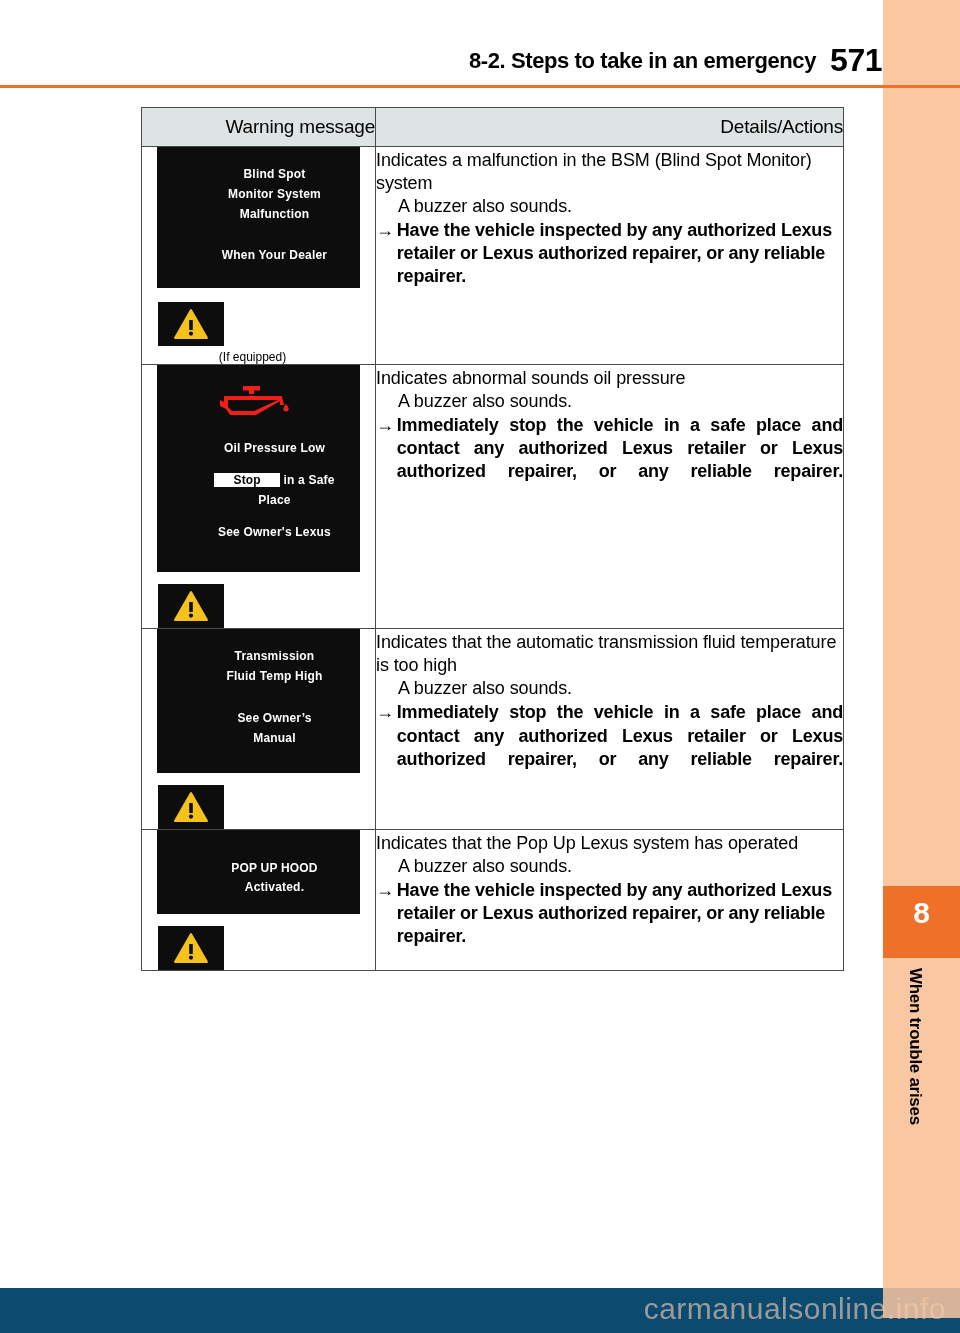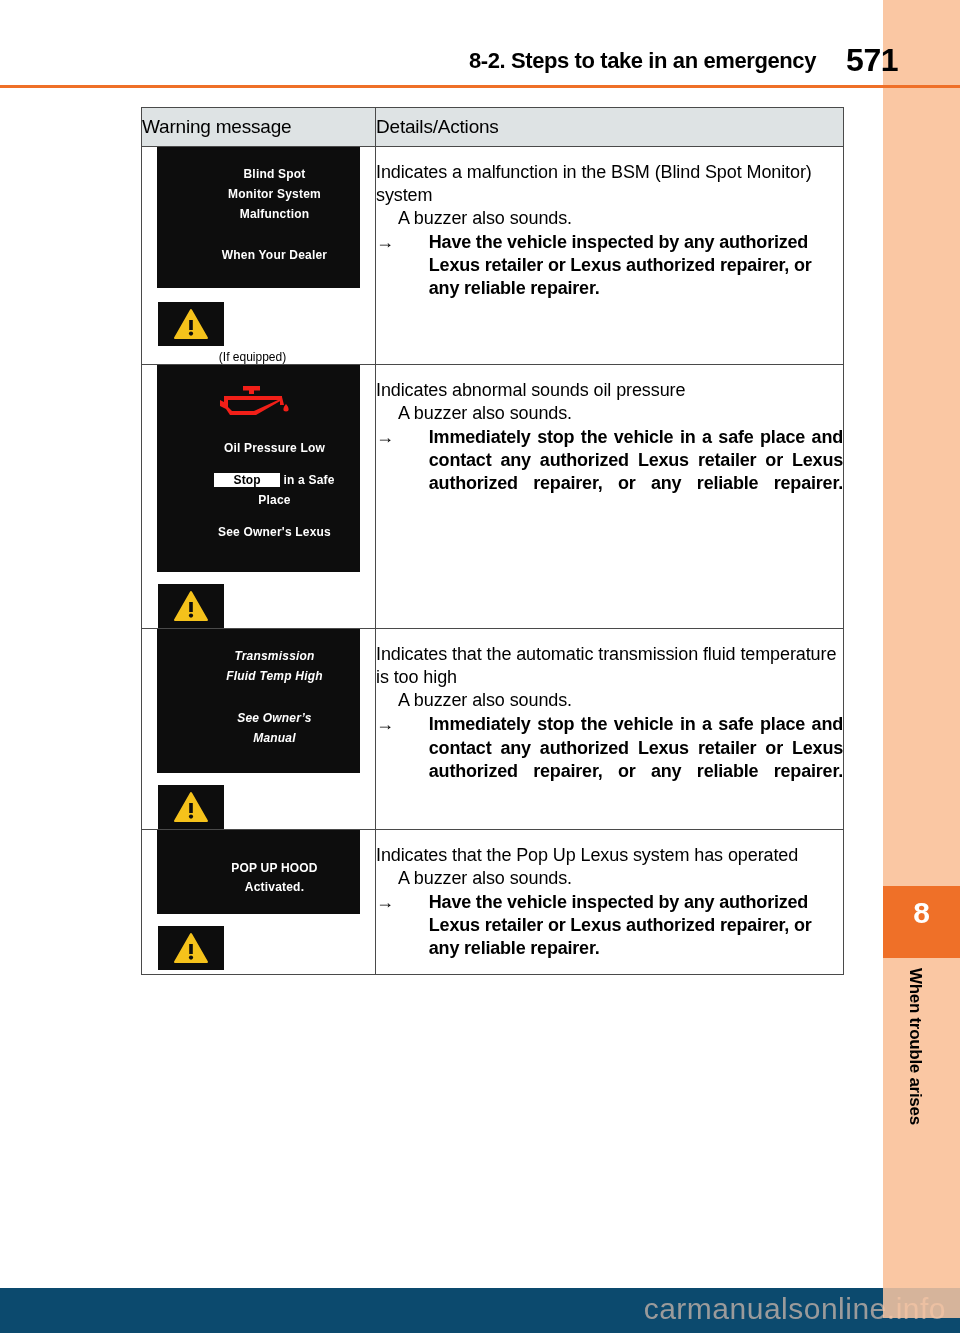--- a/index.html
+++ b/index.html
@@ -75,21 +75,21 @@
     right: 112px;
     top: 2px;
     font-size: 22px;
     font-weight: bold;
     color: #000000;
     letter-spacing: -0.4px;
     white-space: nowrap;
   }
   .header-pagenum {
     position: absolute;
-    right: 30px;
+    right: 46px;
     top: -4px;
     font-size: 32px;
     font-weight: bold;
     color: #000000;
     letter-spacing: -0.5px;
   }
   .header-rule {
     position: absolute;
     top: 85px;
     left: 0;
@@ -107,21 +107,21 @@
     border-collapse: collapse;
     table-layout: fixed;
   }
   .warn-table th, .warn-table td {
     border: 1px solid #4a4a4a;
     vertical-align: top;
     padding: 0;
   }
   .warn-table thead th {
     background: #dee3e4;
-    text-align: left;
+    text-align: right;
     font-weight: normal;
     font-size: 19px;
     color: #000;
     height: 38px;
     vertical-align: middle;
     letter-spacing: -0.2px;
   }
   .col-msg { width: 233px; }
   .col-det { width: 467px; }
 
@@ -143,21 +143,21 @@
     line-height: 1.65;
     letter-spacing: 0.2px;
     white-space: nowrap;
     margin-left: 32px;
   }
   .display-panel .spacer { height: 22px; }
   .display-panel .gap-small { height: 12px; }
 
   .panel-p1 { padding: 18px 0 22px 0; }
   .panel-p2 { padding: 14px 0 30px 0; }
-  .panel-p3 { padding: 18px 0 24px 0; font-style: italic; }
+  .panel-p3 { padding: 18px 0 24px 0; }
   .panel-p4 { padding: 29px 0 16px 0; }
 
   .stop-chip {
     background: #ffffff;
     color: #000000;
     padding: 0px 19px;
     font-weight: bold;
   }
 
   
@@ -184,39 +184,39 @@
     color: #000;
     margin-top: 4px;
     padding-right: 12px;
   }
 
   
   .det-block {
     font-size: 18px;
     color: #000;
     line-height: 1.28;
-    padding: 14px 0;
+    padding: 2px 0;
   }
   .det-lead { letter-spacing: -0.1px; }
   .det-sub {
     padding-left: 22px;
     letter-spacing: -0.1px;
   }
   .det-action {
     font-weight: bold;
     display: flex;
     letter-spacing: -0.2px;
     margin-top: 1px;
   }
   .det-action .arrow {
     flex: 0 0 auto;
     font-weight: normal;
     padding-right: 3px;
   }
-  .det-action .atext { flex: 1 1 auto; margin-left: 32px; }
+  .det-action .atext { flex: 1 1 auto; }
   .justify .atext { text-align: justify; }
   .justify .atext:after {
     content: "";
     display: inline-block;
     width: 100%;
   }
 
   
   .watermark {
     position: absolute;

